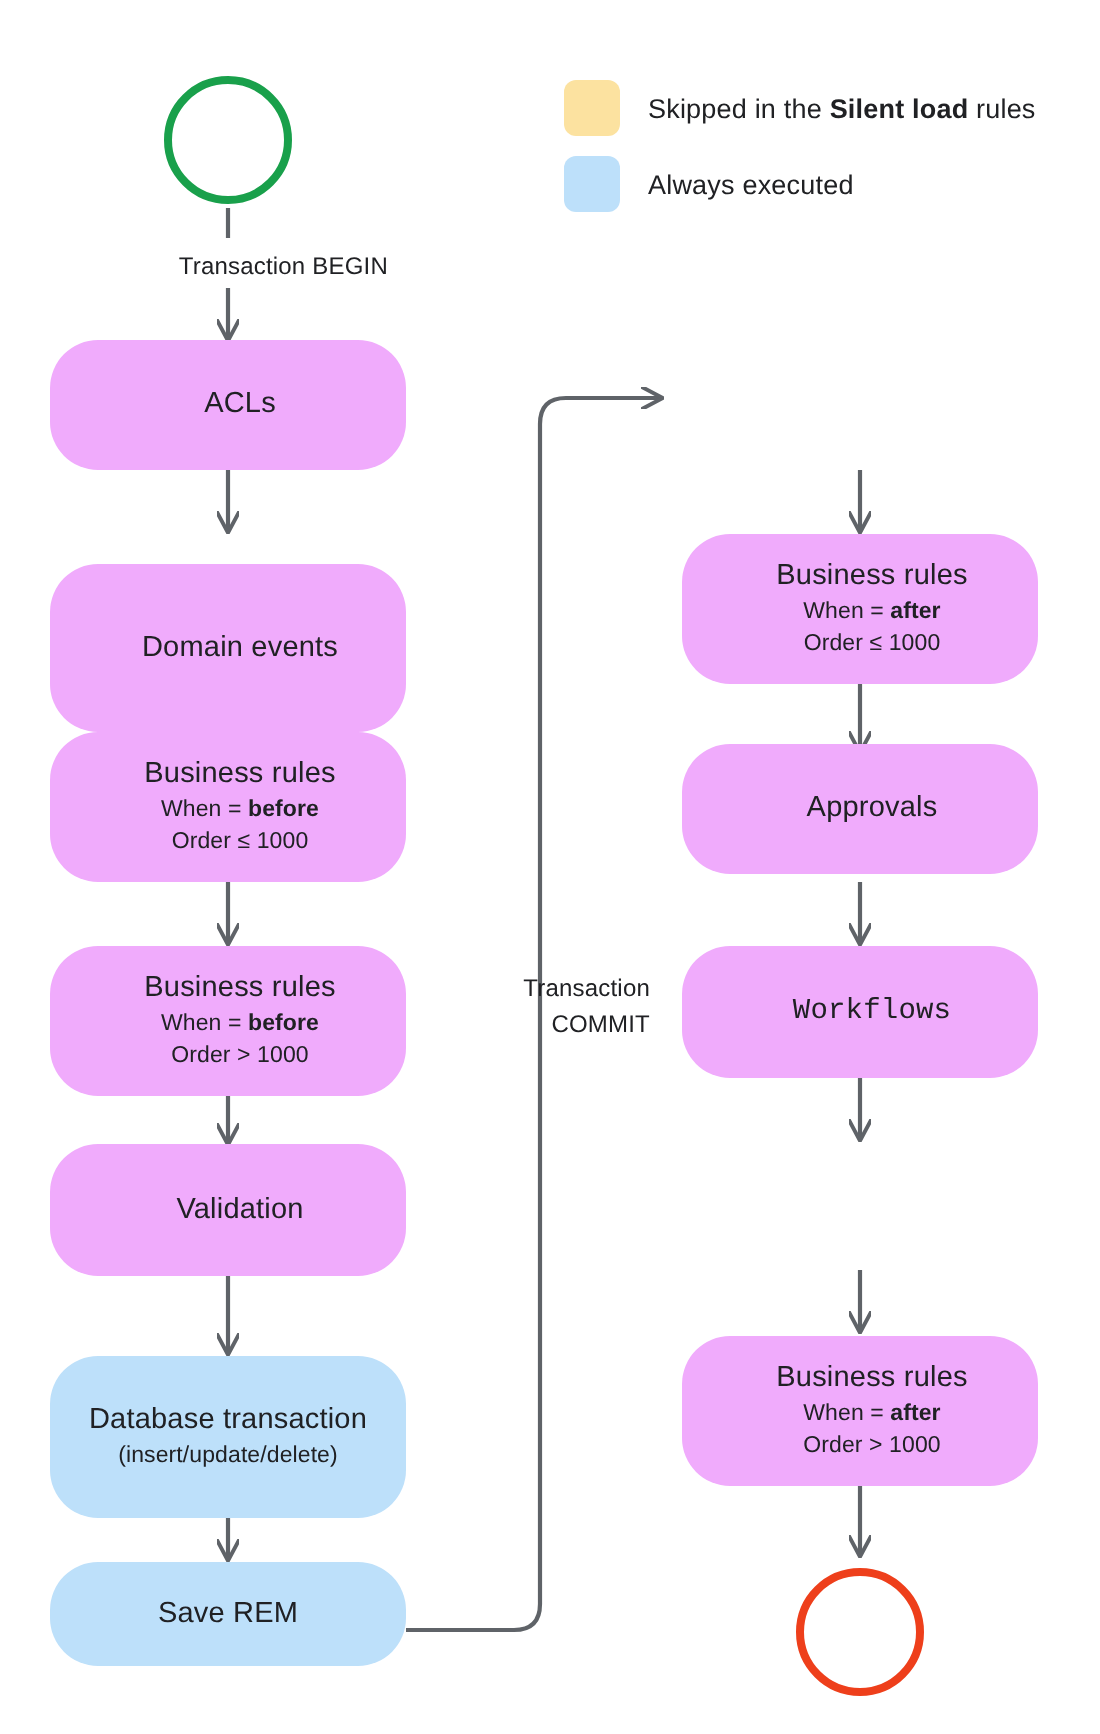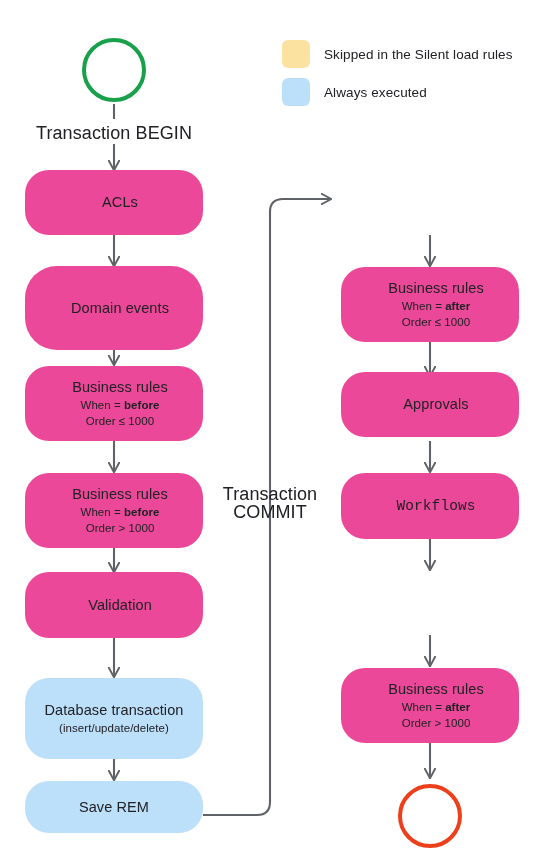--- a/index.html
+++ b/index.html
@@ -33,21 +33,21 @@
     box-sizing: border-box;
     width: 178px;
     border-radius: 24px;
     display: flex;
     flex-direction: column;
     align-items: center;
     justify-content: center;
     text-align: center;
     color: #202124;
   }
-  .node.yellow { background: #ec4899; padding-left: 12px; }
+  .node.yellow { background: #f0abfc; padding-left: 12px; }
   .node.blue   { background: #BDE0FA; }
 
   .node-title {
     font-size: 14.5px;
     line-height: 19px;
     letter-spacing: 0.1px;
   }
   .node-sub {
     font-size: 11.5px;
     line-height: 16px;
@@ -67,24 +67,24 @@
     border: 4px solid #19A04B;
   }
   .circle.end {
     width: 64px; height: 64px;
     border: 4px solid #EE3F1B;
   }
 
   
   .edge-label {
     position: absolute;
-    font-size: 18px;
+    font-size: 12px;
     line-height: 18px;
     color: #202124;
-    text-align: center;
+    text-align: right;
     white-space: pre-line;
     letter-spacing: 0.1px;
   }
 
   
   #legend {
     position: absolute;
     left: 282px;
     top: 40px;
     display: flex;
@@ -104,21 +104,21 @@
     flex: 0 0 auto;
   }
   .legend-swatch.yellow { background: #FCE2A0; }
   .legend-swatch.blue   { background: #BDE0FA; }
   .legend-text {
     font-size: 13.5px;
     color: #202124;
     white-space: nowrap;
     letter-spacing: 0.1px;
   }
-  .legend-text b { font-weight: 400; margin-top: 12px; }
+  .legend-text b { font-weight: 700; margin-top: 12px; }
 </style>
 </head>
 <body>
 
 <div id="stage">
 
   <svg id="edges" viewBox="0 0 550 867" xmlns="http://www.w3.org/2000/svg">
     <defs>
       <marker id="arrow" viewBox="0 0 10 10" refX="8.2" refY="5" markerWidth="5.4" markerHeight="5.4" orient="auto-start-reverse">
         <path d="M 0 0 L 9.4 5 L 0 10" fill="none" stroke="#5F6368" stroke-width="1.7" stroke-linecap="round" stroke-linejoin="round"></path>
@@ -163,21 +163,21 @@
     <div class="legend-row">
       <div class="legend-swatch blue"></div>
       <div class="legend-text">Always executed</div>
     </div>
   </div>
 
   <div class="node yellow" style="left:25px; top:170px; height:65px;">
     <div class="node-title">ACLs</div>
   </div>
 
-  <div class="node yellow" style="left:25px; top:266px; height:84px;border-radius:32px;">
+  <div class="node yellow" style="left:25px; top:282px; height:84px;">
     <div class="node-title">Domain events</div>
   </div>
 
   <div class="node yellow" style="left:25px; top:366px; height:75px;">
     <div class="node-title">Business rules</div>
     <div class="node-sub"><span>When = </span><b>before</b></div>
     <div class="node-sub">Order ≤ 1000</div>
   </div>
 
   <div class="node yellow" style="left:25px; top:473px; height:75px;">

